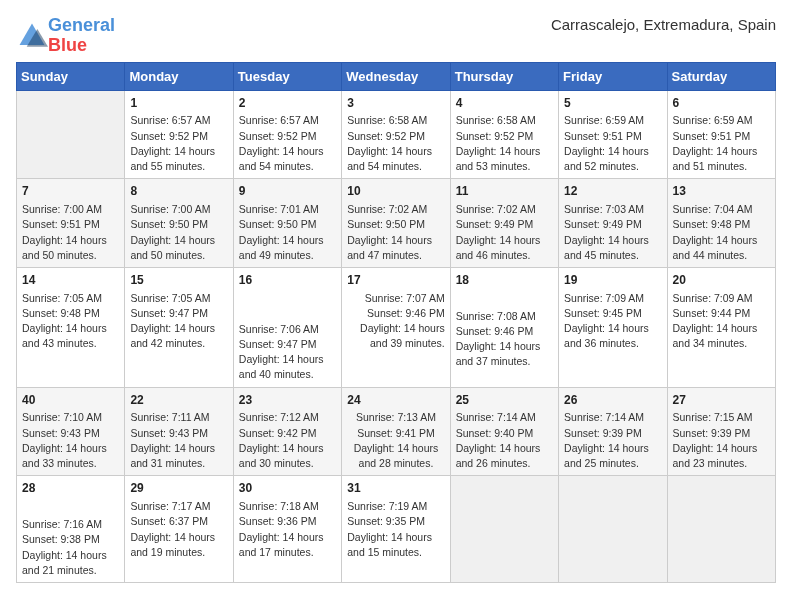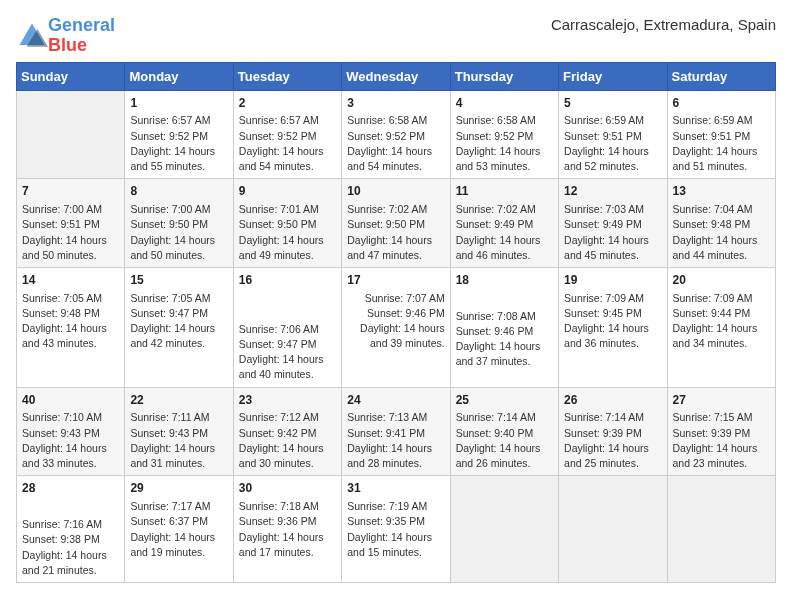--- a/index.html
+++ b/index.html
@@ -288,21 +288,21 @@
         </td>
         <td>
           <span class="day-num">23</span>
           <div class="day-info" style="white-space: pre-line;">Sunrise: 7:12 AM
 Sunset: 9:42 PM
 Daylight: 14 hours
 and 30 minutes.</div>
         </td>
         <td>
           <span class="day-num">24</span>
-          <div class="day-info" style="white-space: pre-line;">Sunrise: 7:13 AM
+          <div class="day-info" style="white-space: pre-line; text-align: center;">Sunrise: 7:13 AM
 Sunset: 9:41 PM
 Daylight: 14 hours
 and 28 minutes.</div>
         </td>
         <td>
           <span class="day-num">25</span>
           <div class="day-info" style="white-space: pre-line;">Sunrise: 7:14 AM
 Sunset: 9:40 PM
 Daylight: 14 hours
 and 26 minutes.</div>

